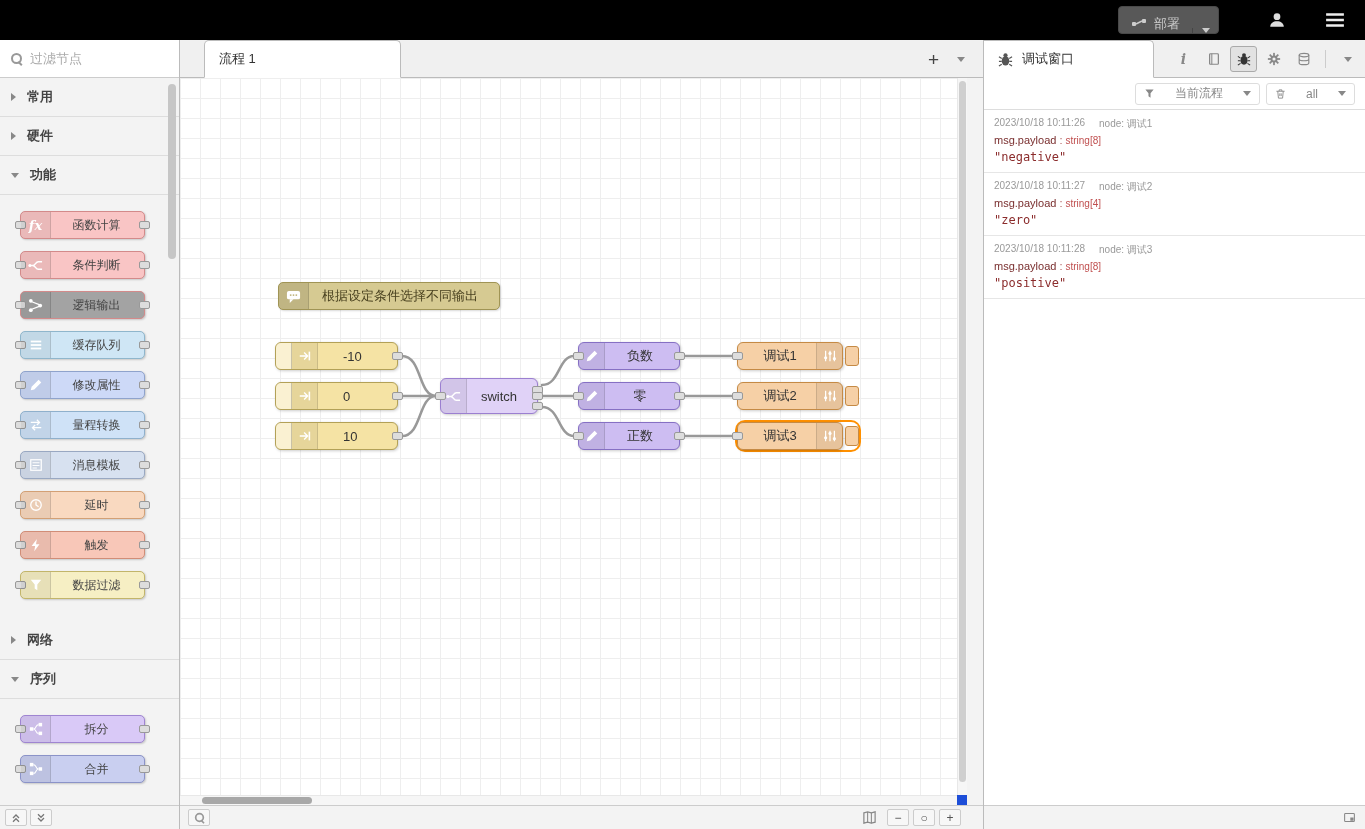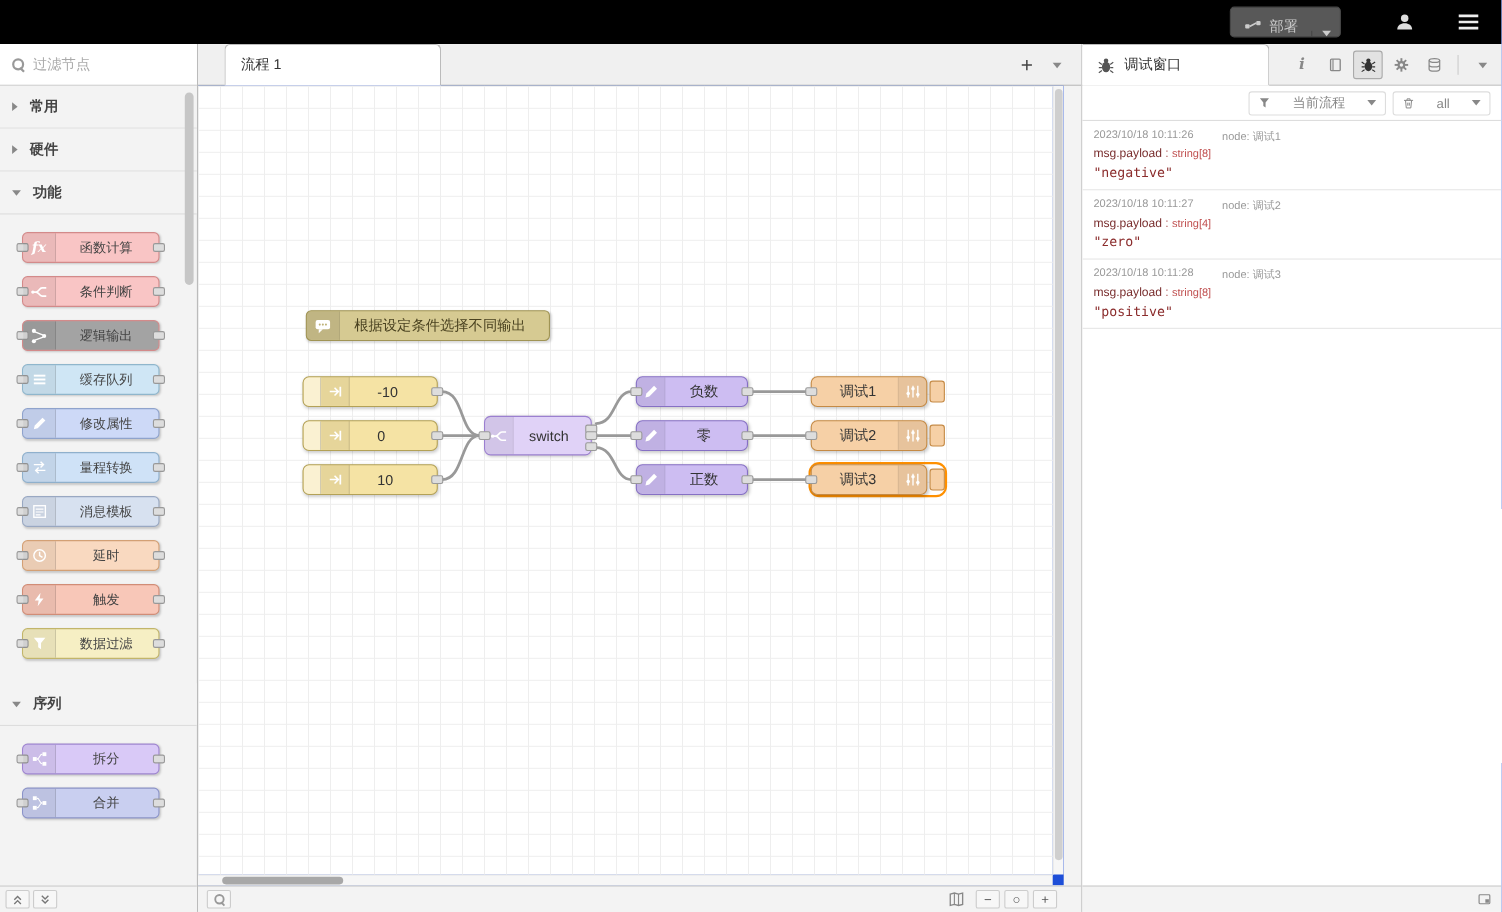--- a/index.html
+++ b/index.html
@@ -88,21 +88,21 @@
   .s-tab{position:absolute;left:0;bottom:-1px;width:170px;height:38px;background:#fff;border:1px solid #bbb;border-left:none;border-bottom:1px solid #fff;border-radius:0 5px 0 0;display:flex;align-items:center;gap:9px;padding:0 14px;color:#333;cursor:pointer}
   .icon-strip{position:absolute;right:4px;top:0;height:38px;display:flex;align-items:center;gap:3px}
   .sbtn{width:27px;height:26px;display:flex;align-items:center;justify-content:center;color:#888;border-radius:3px;cursor:pointer;border:1px solid transparent}
   .sbtn.active{background:#e2e2e2;border-color:#aaa;color:#333}
   .strip-divider{width:1px;height:18px;background:#ccc;margin:0 5px}
   .iglyph{font-family:"DejaVu Serif",serif;font-weight:bold;font-size:14px;font-style:italic}
   .debug-toolbar{position:absolute;top:38px;left:0;right:0;height:32px;border-bottom:1px solid #ddd;background:#fff;display:flex;align-items:center;justify-content:flex-end;gap:6px;padding:0 10px}
   .tbtn{height:22px;display:flex;align-items:center;gap:20px;padding:0 8px;border:1px solid #ddd;border-radius:3px;background:#fff;color:#888;font-size:12px;cursor:pointer}
   .debug-messages{position:absolute;top:70px;left:0;right:0;bottom:24px;overflow:hidden;background:#fff}
   .dmsg{padding:7px 10px 8px;border-bottom:1px solid #e6e6e6;cursor:default}
-  .dmsg-header{font-size:10px;color:#999;margin-bottom:3px;display:flex;gap:26px}
+  .dmsg-header{font-size:10px;color:#999;margin-bottom:3px;display:flex;gap:14px}
   .dmsg-meta{font-size:11px;margin-bottom:4px}
   .dmsg-meta .prop{color:#792e2e}
   .dmsg-meta .sep{color:#b06060;margin:0 3px}
   .dmsg-meta .typ{color:#c05050;font-size:10px}
   .dmsg-value{font-family:"DejaVu Sans Mono",monospace;font-size:12px;color:#8b2c2c}
   .sidebar-footer{position:absolute;left:0;right:0;bottom:0;height:24px;background:#f3f3f3;border-top:1px solid #ccc;display:flex;align-items:center;justify-content:flex-end;padding:0 8px}
 </style>
 </head>
 <body>
 
@@ -264,20 +264,24 @@
             <svg width="14" height="14" viewBox="0 0 16 16">
               <path d="M2 2h12l-4.5 5.5V14l-3-2V7.5z" fill="#fff"></path>
             </svg>
           </span>
         <span class="plabel">数据过滤</span>
         <span class="port pr"></span>
       </div>
     </div>
 
     <div class="cat-header">
+      <span class="chev r"></span>
+      <span>网络</span>
+    </div>
+    <div class="cat-header">
       <span class="chev d"></span>
       <span>序列</span>
     </div>
     <div class="cat-body">
       <div class="pnode" style="background-color: rgb(217, 201, 247); border-color: rgb(159, 133, 209);">
         <span class="port pl"></span>
         <span class="picon">
             <svg width="14" height="14" viewBox="0 0 16 16">
               <rect x="1" y="6" width="4" height="4" fill="#fff"></rect>
               <rect x="11" y="1" width="4" height="4" fill="#fff"></rect>

